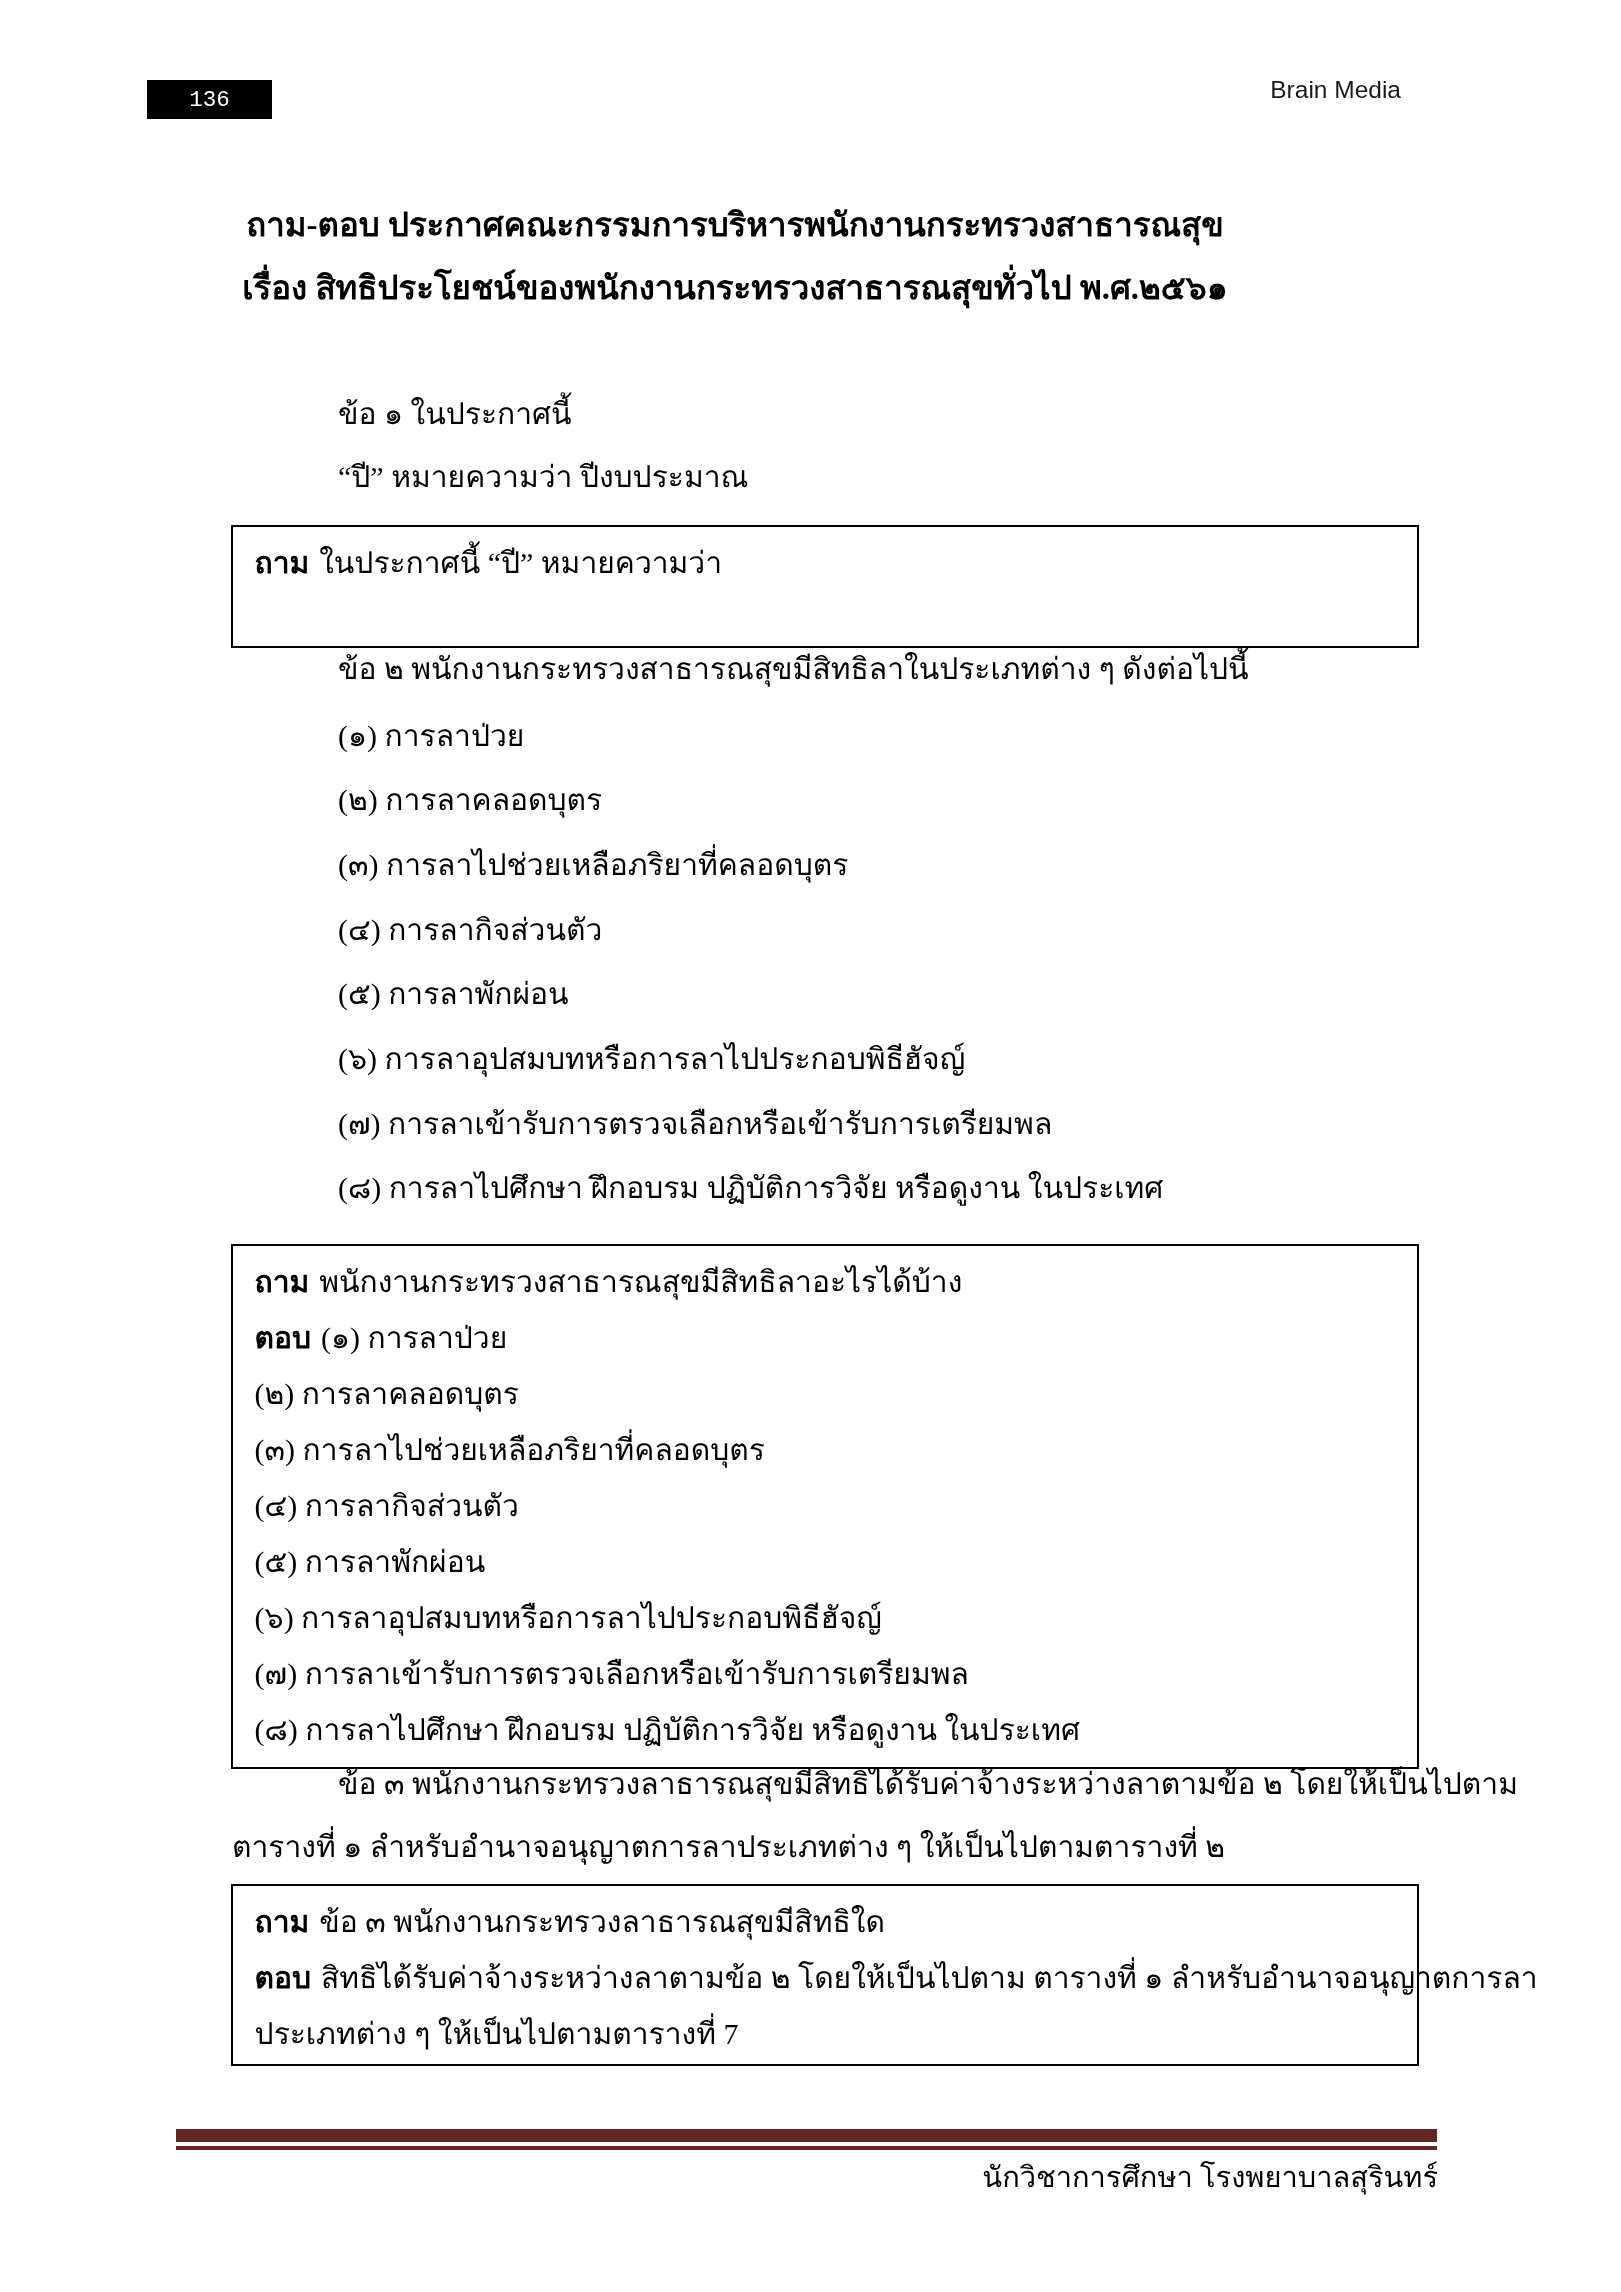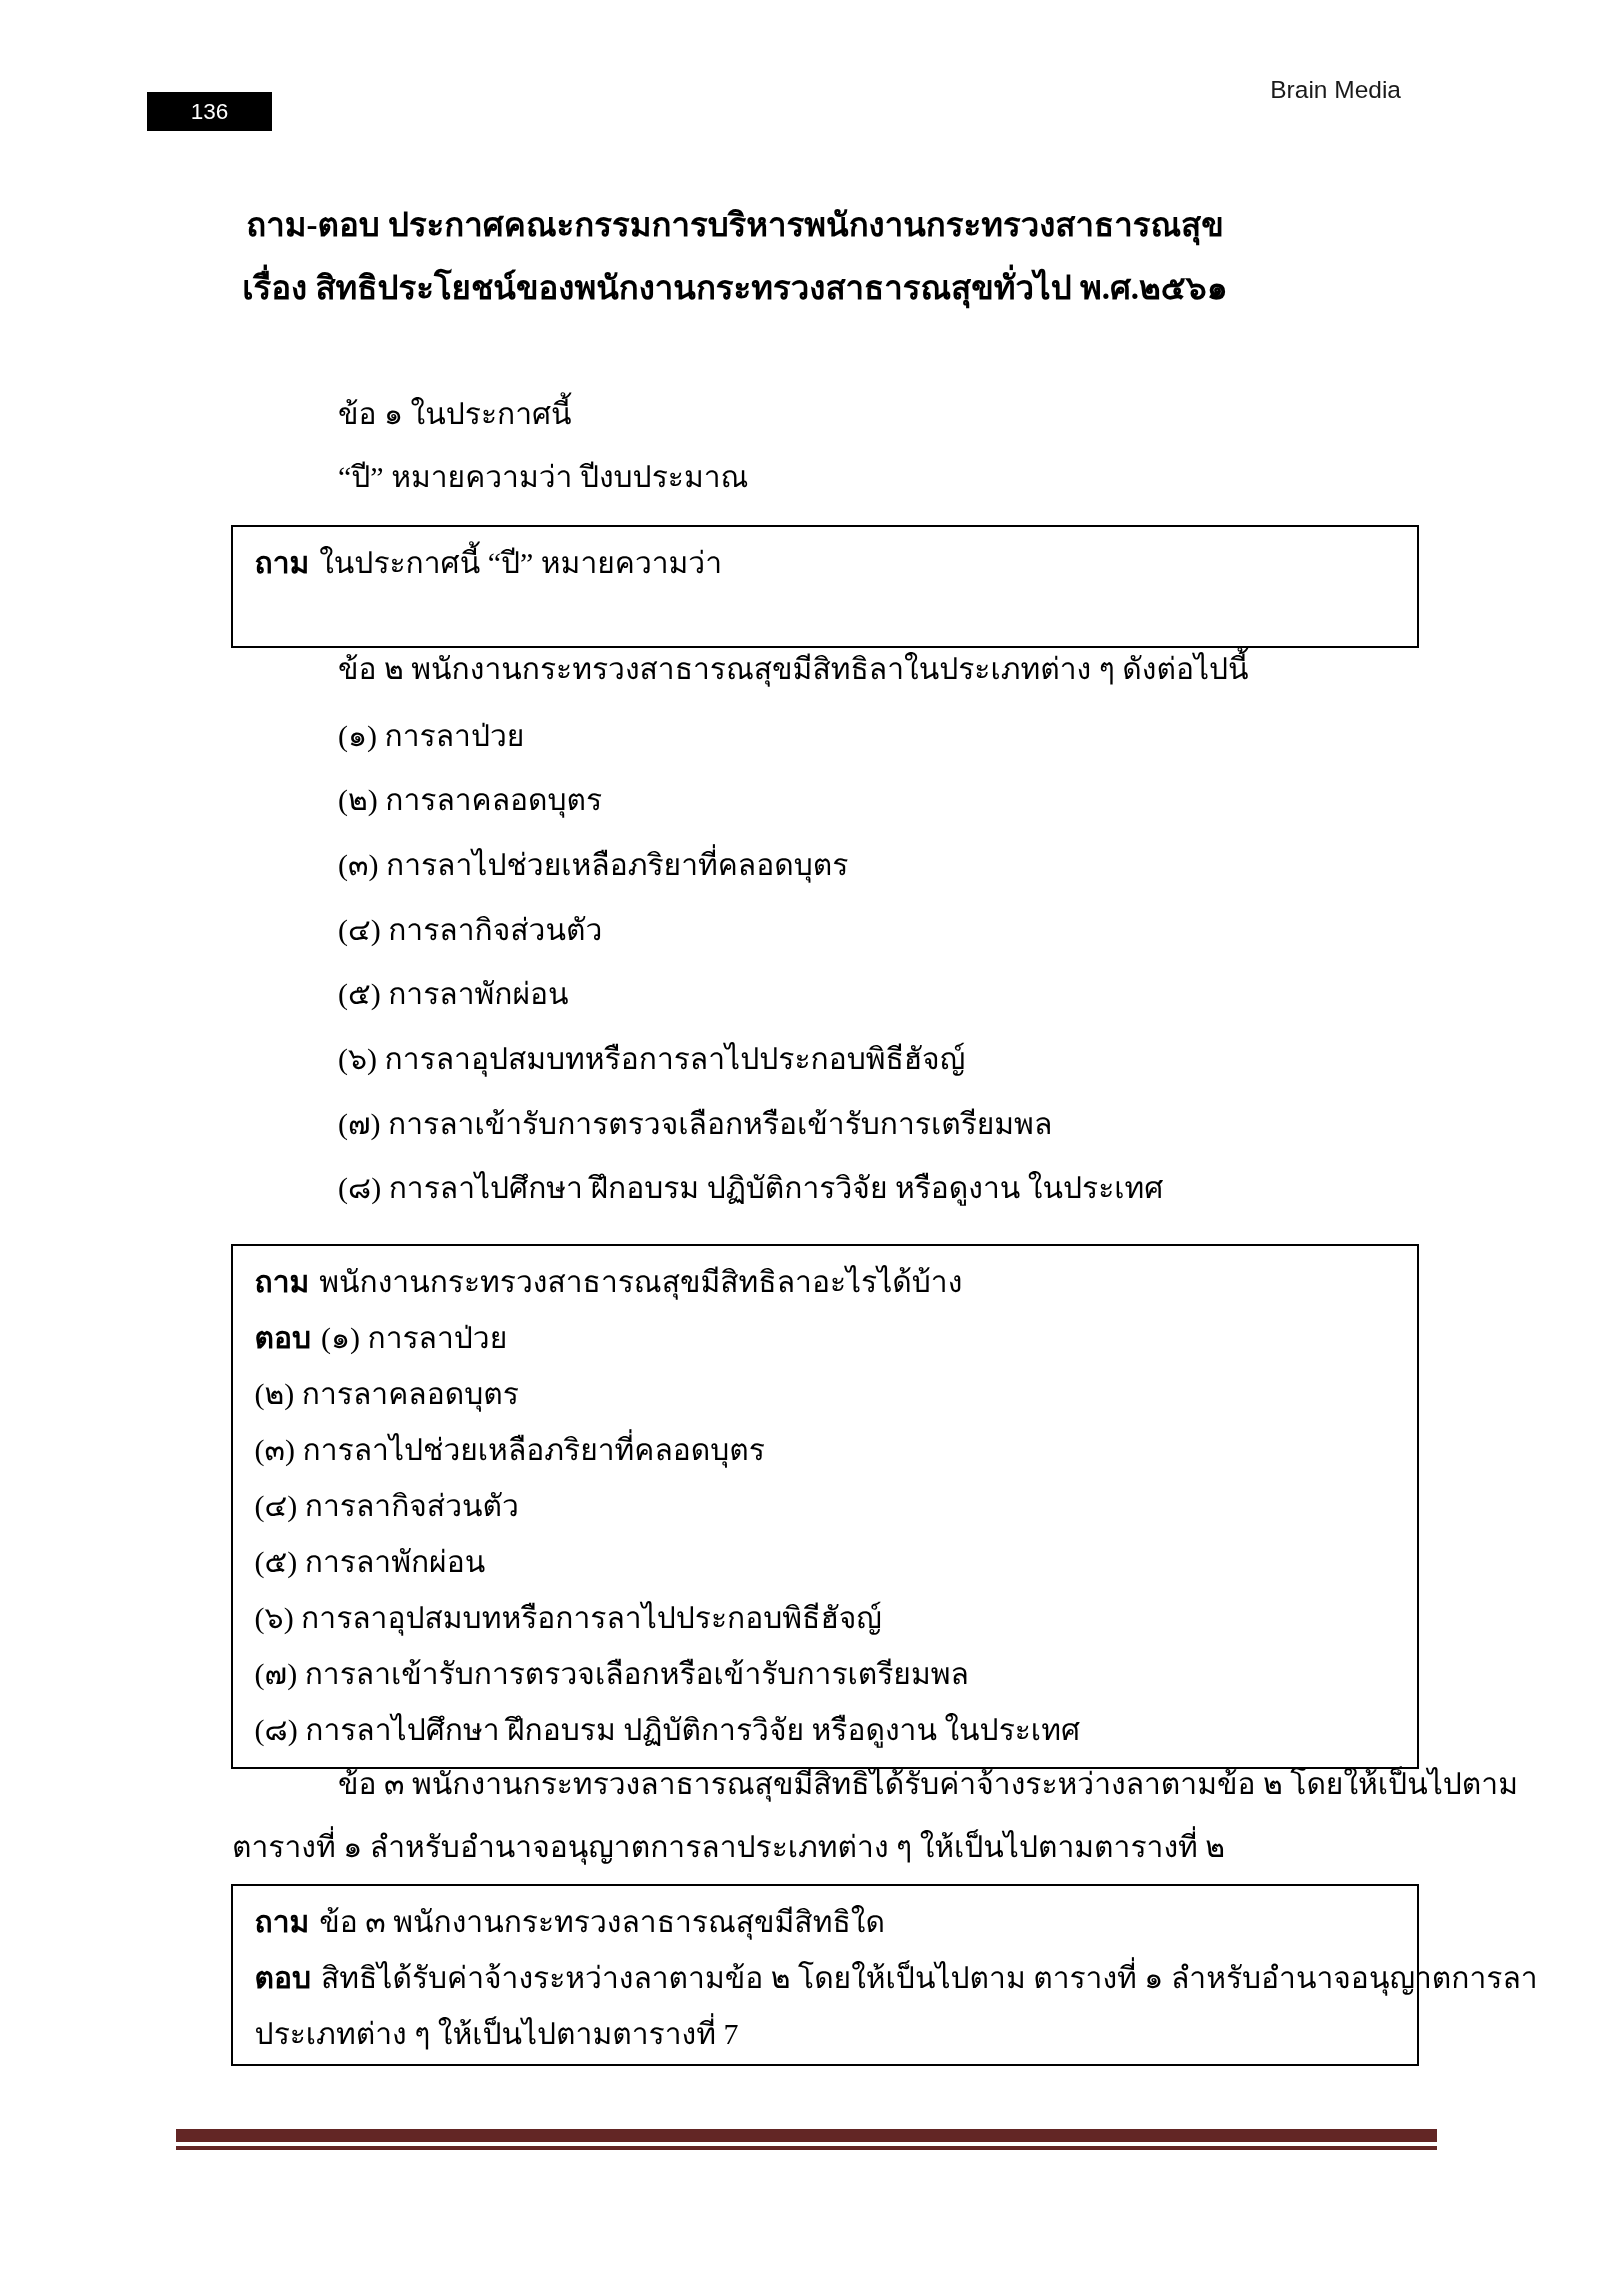--- a/index.html
+++ b/index.html
@@ -8,23 +8,22 @@
     width:1621px;height:2293px;
     background:#ffffff;
     font-family:"Liberation Serif","DejaVu Serif",serif;
     color:#000;
     overflow:hidden;
   }
   .pagenum-box{
     position:absolute;left:147px;top:80px;width:125px;height:39px;
     background:#000;color:#fff;
     display:flex;align-items:center;justify-content:center;
-    font-family:Liberation Sans, sans-serif;
+    font-family:Liberation Mono, monospace;
     font-size:22.5px;
-    margin-top:12px;
   }
   .brand{
     position:absolute;top:76px;right:220px;
     font-family:"Liberation Sans","DejaVu Sans",sans-serif;
     font-size:24.5px;color:#1a1a1a;
   }
   .title-wrap{position:absolute;left:147px;top:194px;width:1176px;text-align:center;}
   .title-line{
     font-size:33px;font-weight:bold;line-height:63px;
     text-underline-offset:6.9px;
@@ -107,15 +106,16 @@
       <span class="lbl">ถาม</span><span>ข้อ ๓ พนักงานกระทรวงลาธารณสุขมีสิทธิใด</span>
     </div>
     <div class="qa-line">
       <span class="lbl">ตอบ</span><span>สิทธิได้รับค่าจ้างระหว่างลาตามข้อ ๒ โดยให้เป็นไปตาม ตารางที่ ๑ ลำหรับอำนาจอนุญาตการลา</span>
     </div>
     <div class="qa-line">ประเภทต่าง ๆ ให้เป็นไปตามตารางที่ 7</div>
   </div>
 
   <div class="footer-rule-thick" style="background: rgb(99, 38, 37);"></div>
   <div class="footer-rule-thin" style="background: rgb(99, 38, 37);"></div>
+  <div class="footer-credit">นักวิชาการศึกษา โรงพยาบาลสุรินทร์</div>
 
 </div>
 
 
 </body></html>

